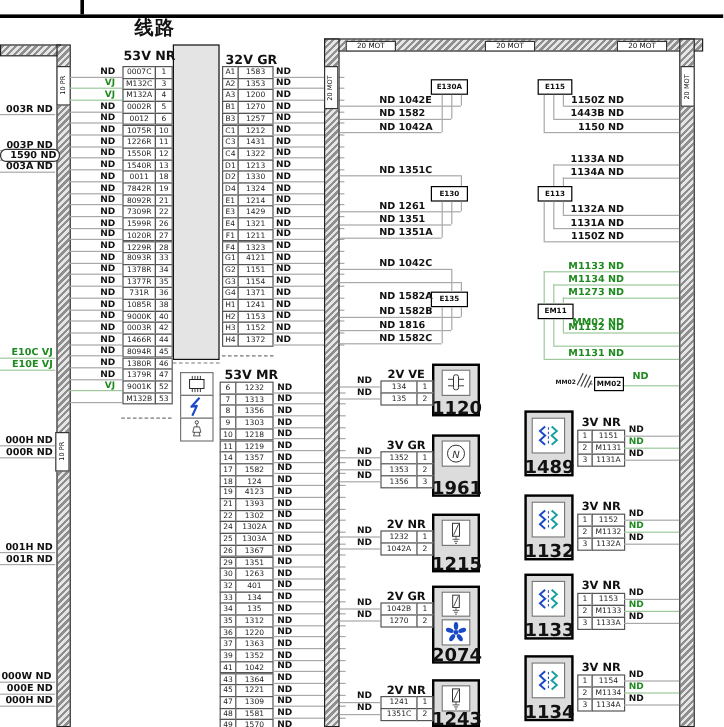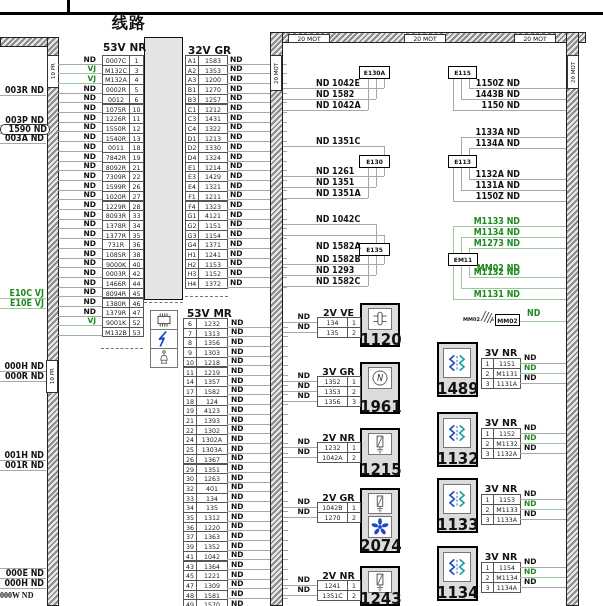--- a/index.html
+++ b/index.html
@@ -66,21 +66,21 @@
       <div class="plab g" style="left: 0px; top: 299px; width: 44px; text-align: right;">E10E VJ</div>
       <div class="wl" style="left: 0px; top: 371px; width: 46px; border-top-color: rgb(168, 168, 168);"></div>
       <div class="plab" style="left: 0px; top: 362px; width: 44px; text-align: right;">000H ND</div>
       <div class="wl" style="left: 0px; top: 381px; width: 46px; border-top-color: rgb(168, 168, 168);"></div>
       <div class="plab" style="left: 0px; top: 372px; width: 44px; text-align: right;">000R ND</div>
       <div class="wl" style="left: 0px; top: 460px; width: 46px; border-top-color: rgb(168, 168, 168);"></div>
       <div class="plab" style="left: 0px; top: 451px; width: 44px; text-align: right;">001H ND</div>
       <div class="wl" style="left: 0px; top: 470px; width: 46px; border-top-color: rgb(168, 168, 168);"></div>
       <div class="plab" style="left: 0px; top: 461px; width: 44px; text-align: right;">001R ND</div>
       <div class="wl" style="left: 0px; top: 568px; width: 46px; border-top-color: rgb(168, 168, 168);"></div>
-      <div class="plab" style="left: 0px; top: 591px; width: 44px; text-align: left; font-family: Liberation Serif, serif;">000W ND</div>
+      <div class="plab" style="left: 0px; top: 559px; width: 44px; text-align: center;">000W ND</div>
       <div class="wl" style="left: 0px; top: 578px; width: 46px; border-top-color: rgb(168, 168, 168);"></div>
       <div class="plab" style="left: 0px; top: 569px; width: 44px; text-align: right;">000E ND</div>
       <div class="wl" style="left: 0px; top: 588px; width: 46px; border-top-color: rgb(168, 168, 168);"></div>
       <div class="plab" style="left: 0px; top: 579px; width: 44px; text-align: right;">000H ND</div>
     </div>
 
   <div id="ecu-body"></div>
   <div id="sym-box">
       <div class="symcell" style="left: 0px; top: 0px; width: 28px; height: 20px;">
         <svg viewBox="0 0 24 24">
@@ -477,21 +477,21 @@
       <div class="plab" style="left: 316px; top: 189px;">ND 1351A</div>
       <div class="wl" style="left: 283px; top: 146px; width: 101px; border-top-color: rgb(168, 168, 168);"></div>
       <div class="vl" style="left: 384px; top: 146px; height: 9px; border-left-color: rgb(168, 168, 168);"></div>
       <div class="plab" style="left: 316px; top: 137px;">ND 1351C</div>
       <div class="ebox" style="left: 359px; top: 243px; width: 31px; height: 13px;">E135</div>
       <div class="wl" style="left: 283px; top: 264px; width: 101px; border-top-color: rgb(168, 168, 168);"></div>
       <div class="vl" style="left: 384px; top: 256px; height: 8px; border-left-color: rgb(168, 168, 168);"></div>
       <div class="plab" style="left: 316px; top: 255px;">ND 1582B</div>
       <div class="wl" style="left: 283px; top: 275px; width: 93px; border-top-color: rgb(168, 168, 168);"></div>
       <div class="vl" style="left: 376px; top: 256px; height: 19px; border-left-color: rgb(168, 168, 168);"></div>
-      <div class="plab" style="left: 316px; top: 266px;">ND 1293</div>
+      <div class="plab" style="left: 316px; top: 266px;">ND 1816</div>
       <div class="wl" style="left: 283px; top: 286px; width: 85px; border-top-color: rgb(168, 168, 168);"></div>
       <div class="vl" style="left: 368px; top: 256px; height: 30px; border-left-color: rgb(168, 168, 168);"></div>
       <div class="plab" style="left: 316px; top: 277px;">ND 1582C</div>
       <div class="wl" style="left: 283px; top: 224px; width: 93px; border-top-color: rgb(168, 168, 168);"></div>
       <div class="vl" style="left: 376px; top: 224px; height: 19px; border-left-color: rgb(168, 168, 168);"></div>
       <div class="plab" style="left: 316px; top: 215px;">ND 1042C</div>
       <div class="wl" style="left: 283px; top: 235px; width: 101px; border-top-color: rgb(168, 168, 168);"></div>
       <div class="vl" style="left: 384px; top: 235px; height: 8px; border-left-color: rgb(168, 168, 168);"></div>
       <div class="plab" style="left: 316px; top: 242px;">ND 1582A</div>
       <div class="ebox" style="left: 448px; top: 66px; width: 29px; height: 13px;">E115</div>

